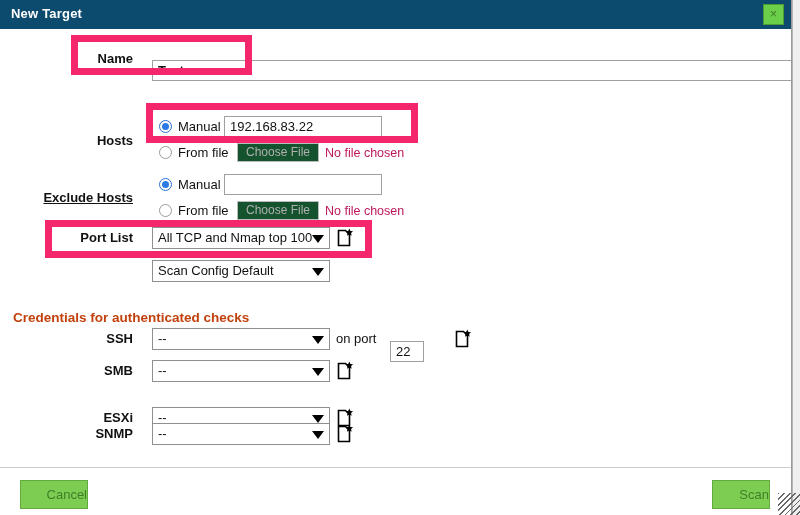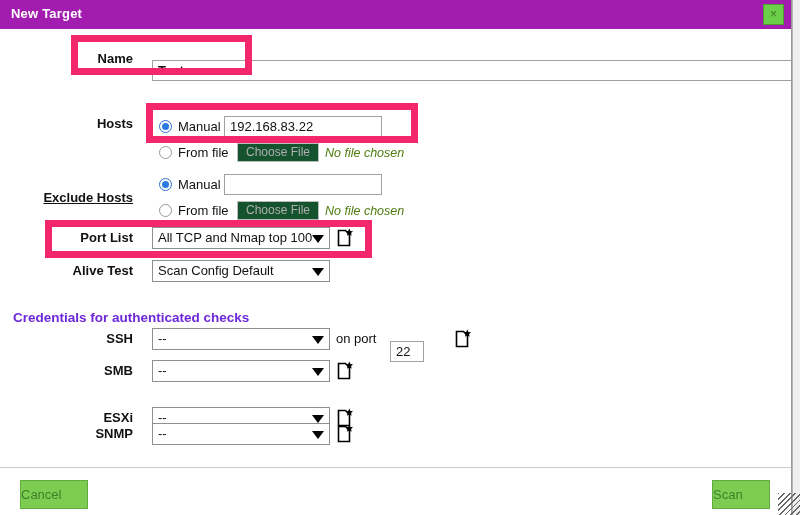--- a/index.html
+++ b/index.html
@@ -40,21 +40,21 @@
     box-sizing: border-box;
   }
 
   
   #titlebar {
     position: absolute;
     left: 0;
     top: 0;
     width: 792px;
     height: 29px;
-    background: #a21caf;
+    background: #0c4a6e;
     box-sizing: border-box;
   }
   #dialog-title {
     position: absolute;
     left: 11px;
     top: 6px;
     font-size: 13px;
     font-weight: bold;
     color: #ffffff;
     letter-spacing: .2px;
@@ -181,40 +181,39 @@
     color: #b0b0b0;
     font-size: 12px;
     line-height: 17px;
     text-align: center;
     padding: 0 6px;
     cursor: default;
   }
   .nofile {
     position: absolute;
     font-size: 12.5px;
-    color: #4d7c0f;
+    color: #be185d;
     line-height: 18px;
-    font-style: italic;
   }
 
   
   .newicon {
     position: absolute;
     width: 17px;
     height: 19px;
     cursor: pointer;
   }
 
   
   #creds-heading {
     position: absolute;
     left: 13px;
     font-size: 13.5px;
     font-weight: bold;
-    color: #6d28d9;
+    color: #c2410c;
   }
 
   .onport {
     position: absolute;
     font-size: 13px;
     color: #111111;
     line-height: 20px;
   }
 
   
@@ -232,21 +231,21 @@
     position: absolute;
     top: 12px;
     height: 29px;
     background: #7dcd52;
     border: 1px solid #63ab3e;
     box-sizing: border-box;
     color: #3f7f28;
     font-family: "Liberation Sans", sans-serif;
     font-size: 13px;
     line-height: 27px;
-    text-align: left;
+    text-align: right;
     cursor: pointer;
   }
   #cancel-button { left: 20px; width: 68px; }
   #save-button  { right: 22px; width: 58px; }
 
   #resize-grip {
     position: absolute;
     right: 0;
     bottom: 0;
     width: 22px;
@@ -279,21 +278,21 @@
 
   <div id="form-area">
 
     <div class="row" style="top:19px;">
       <div class="lbl">Name</div>
       <input class="txt" id="name-input" style="left: 152px; top: 12px; width: 688px; font-weight: bold;" value="Test">
     </div>
 
 
     <div class="row" style="top:82px; height:56px;">
-      <div class="lbl" style="top:2px;">Hosts</div>
+      <div class="lbl" style="top:19px;">Hosts</div>
 
       <div class="radio on" style="left:159px; top:9px;"></div>
       <div class="radio-label" style="left:178px; top:9px;">Manual</div>
       <input class="txt" style="left: 224px; top: 5px; width: 158px;" value="192.168.83.22">
 
       <div class="radio" style="left:159px; top:35px;"></div>
       <div class="radio-label" style="left:178px; top:35px;">From file</div>
       <div class="choose-file" style="left:237px; top:32px; width:82px;">Choose File</div>
       <div class="nofile" style="left:325px; top:33px;">No file chosen</div>
     </div>
@@ -319,21 +318,20 @@
       </div>
       <span class="newicon" style="left:337px; top:1px;">
         <svg width="17" height="19" viewBox="0 0 17 19">
           <path d="M1.5 2.5 h7 l4 4 v11 h-11 z" fill="#ffffff" stroke="#000000" stroke-width="1.6"></path>
           <path d="M12.3 0.4 l1.15 2.5 l2.6 .35 l-1.95 1.8 l.5 2.65 l-2.3 -1.3 l-2.3 1.3 l.5 -2.65 l-1.95 -1.8 l2.6 -.35 z" fill="#000000"></path>
         </svg>
       </span>
     </div>
 
     <div class="row" style="top:231px;">
-      <div class="lbl">Alive Test</div>
       <div class="sel" style="left:152px; top:0px; width:178px;">
         <span>Scan Config Default</span>
         <span class="arrow"></span>
       </div>
     </div>
 
     <div id="creds-heading" style="top:281px;">Credentials for authenticated checks</div>
 
     <div class="row" style="top:299px;">
       <div class="lbl">SSH</div>

